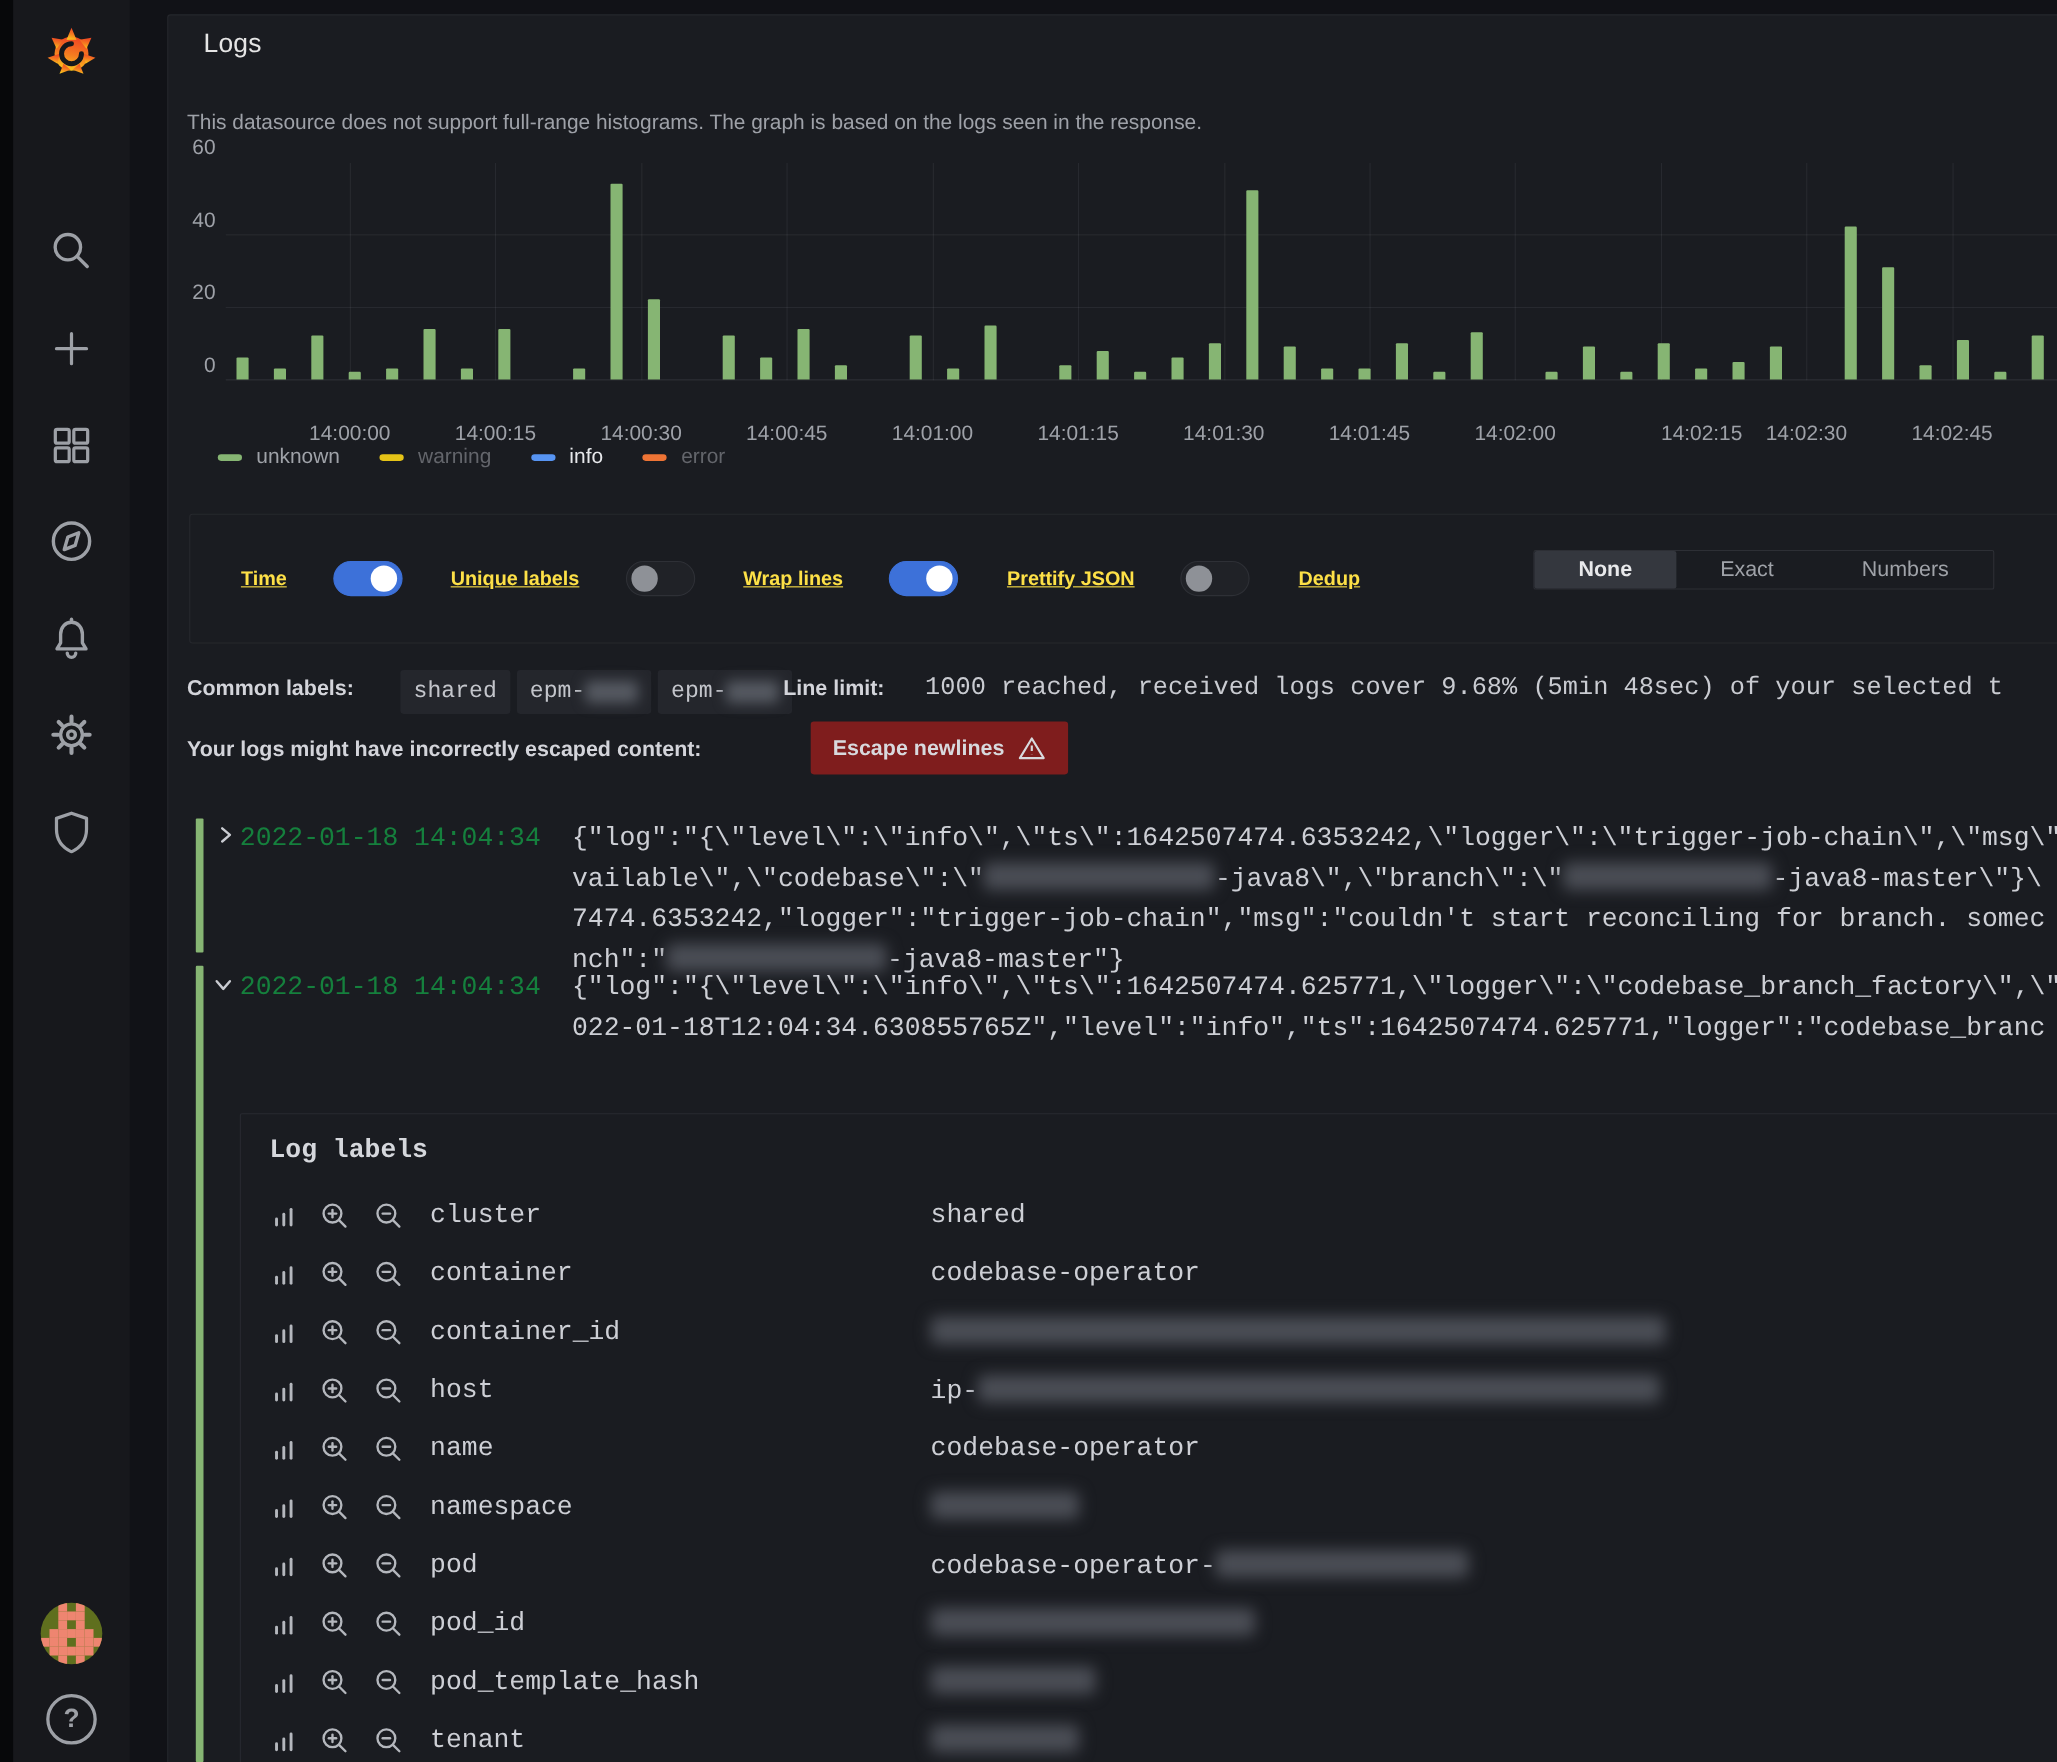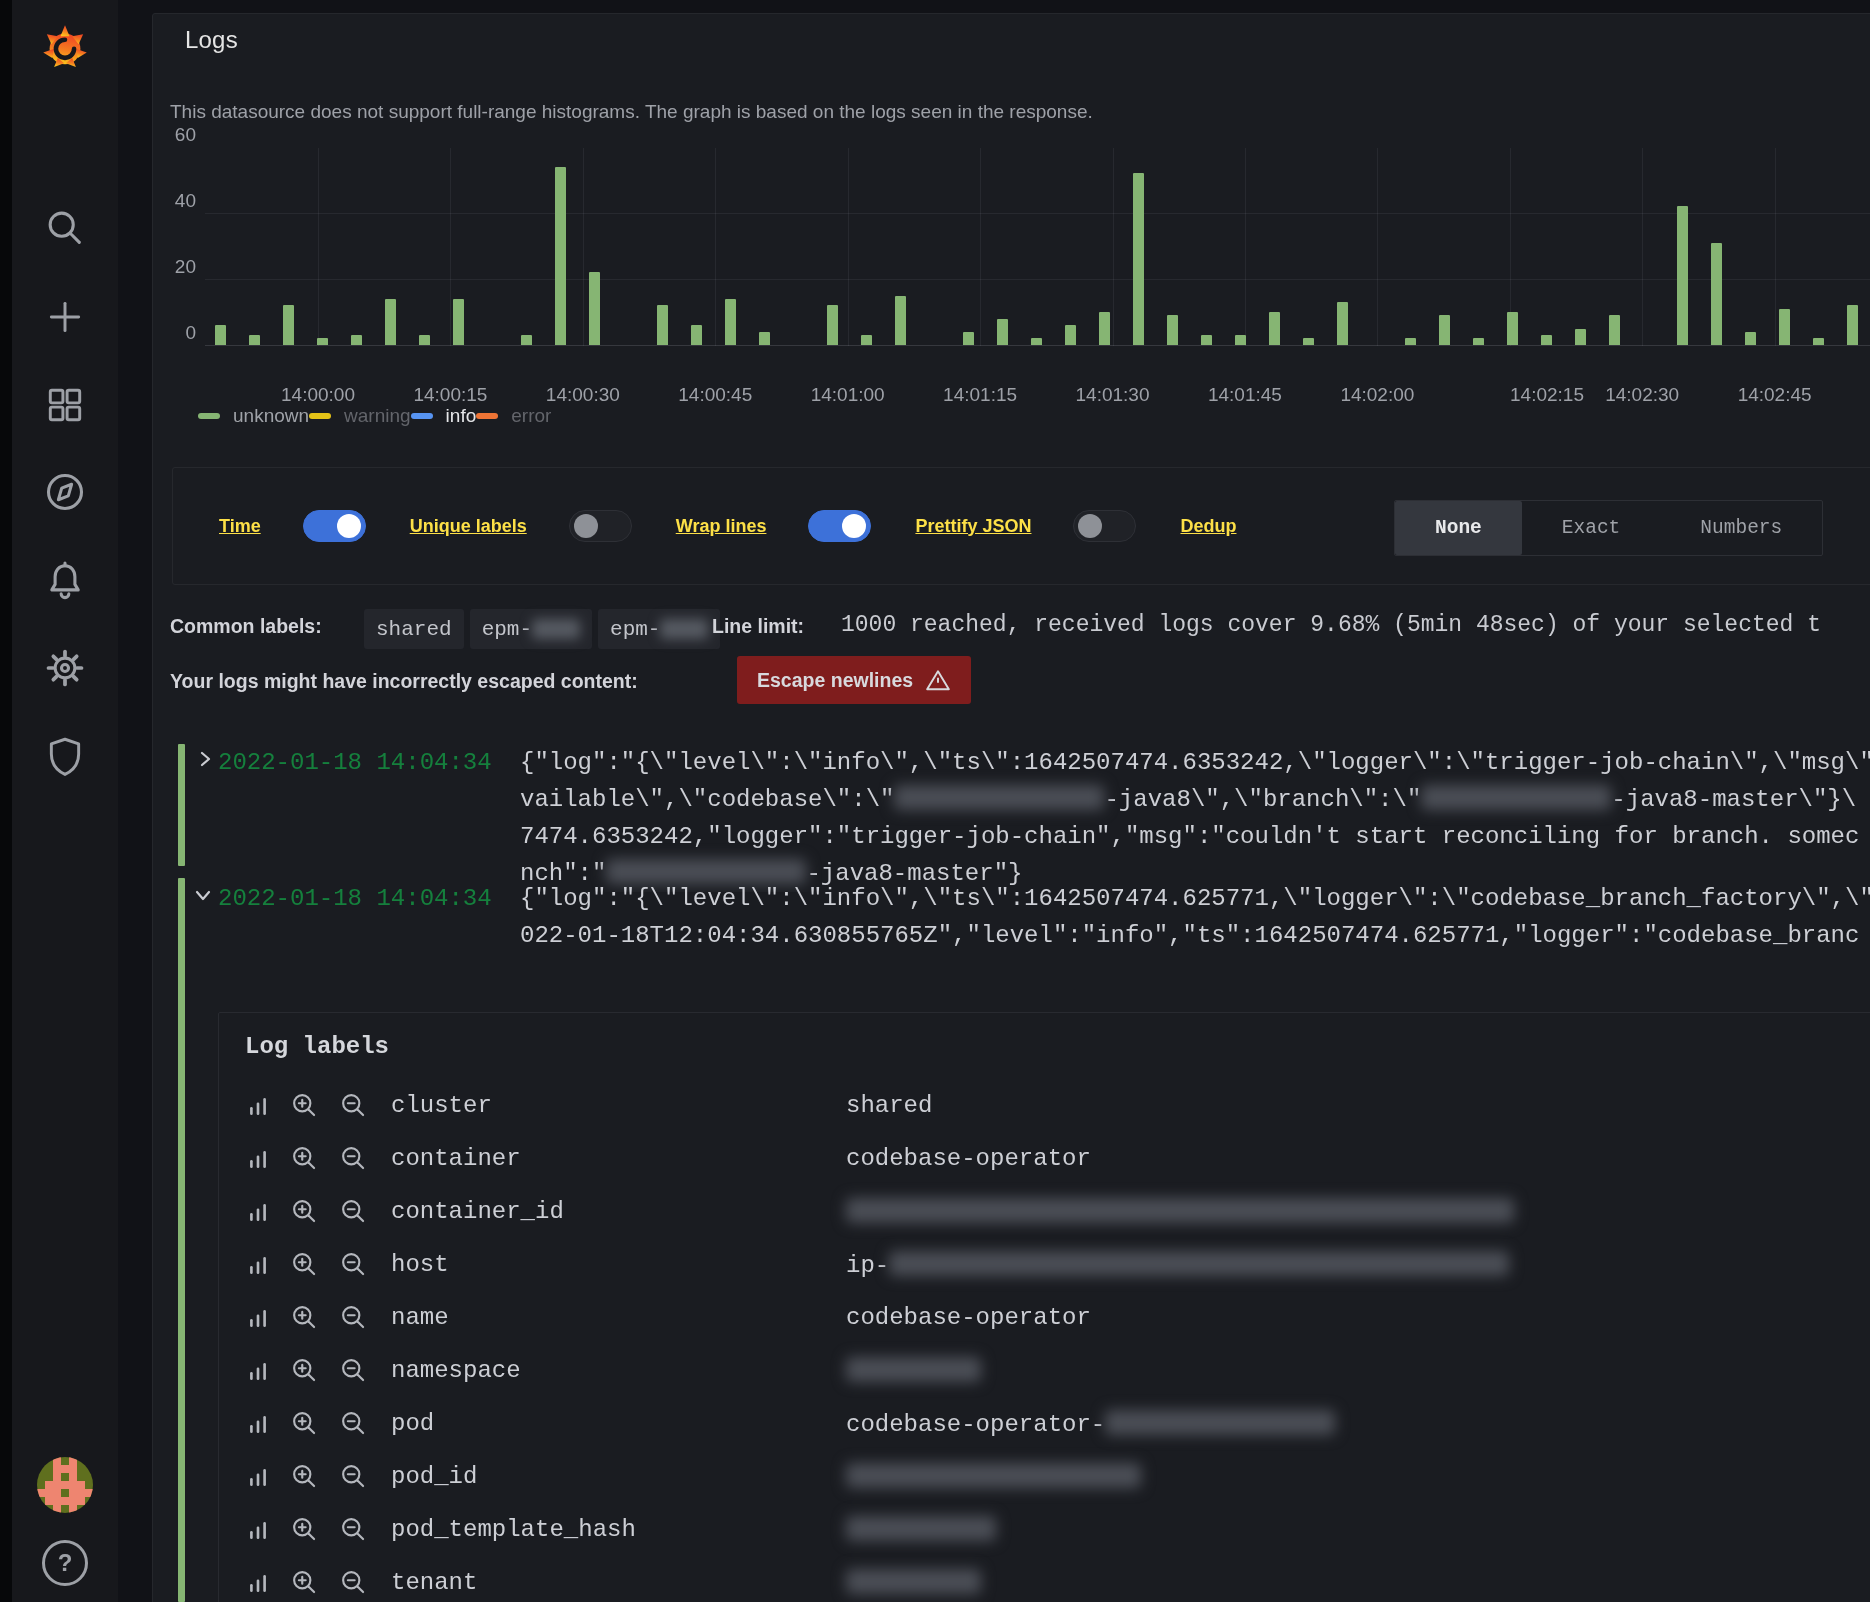--- a/index.html
+++ b/index.html
@@ -24,35 +24,35 @@
   #ylabels { left:128px; top:136px; width:68px; height:220px; }
   .ytick { position:absolute; right:0; width:68px; text-align:right; font-size:19px; color:#9ea1a8; }
   #plot { left:205px; top:148px; width:1665px; height:198px; overflow:hidden; }
   .hgrid { position:absolute; left:0; right:0; height:1px; background:rgba(204,204,220,0.08); }
   .vgrid { position:absolute; top:0; bottom:0; width:1px; background:rgba(204,204,220,0.08); }
   #baseline { position:absolute; left:0; right:0; bottom:0; height:1px; background:rgba(204,204,220,0.16); }
   .bar { position:absolute; width:11px; bottom:1px; border-radius:1px 1px 0 0; }
   #xlabels { left:205px; top:360px; width:1665px; height:30px; }
   .xtick { position:absolute; width:140px; text-align:center; font-size:19px; color:#9ea1a8; white-space:nowrap;margin-top:24px; }
 
-  #legend { left:198px; top:400px; height:32px; display:flex; align-items:center; }
+  #legend { left:198px; top:400px; height:32px; display:flex; align-items:center; gap:36px; }
   .leg-item { display:flex; align-items:center; gap:13px; cursor:pointer; }
   .leg-mark { width:22px; height:6px; border-radius:3px; }
   .leg-label { font-size:19px; color:#9fa2a8; }
   .leg-item.bright .leg-label { color:#e6e7ea; }
   .leg-item.dim .leg-label { color:#63656b; }
 
   
   #toolbar { left:172px; top:467px; right:-6px; height:118px; border:1px solid #26282d; border-radius:3px; display:flex; align-items:center; padding-left:46px; }
   .tlabel { font-size:18px; font-weight:600; color:#fde047; margin-right:42px; white-space:nowrap;text-decoration:underline; }
   .switch { position:relative; width:63px; height:32px; border-radius:16px; margin-right:44px; background:#202227; border:1px solid #2e3036; cursor:pointer; flex:none; }
   .switch::after { content:""; position:absolute; top:50%; transform:translateY(-50%); left:4px; width:24px; height:24px; border-radius:50%; background:#8e9197; }
   .switch.on { background:#3d71d9; border-color:#3d71d9; }
   .switch.on::after { left:auto; right:4px; background:#ffffff; }
-  #dedup-group { position:absolute; left:1221px; top:32px; height:56px; border:1px solid #2d2f35; border-radius:2px; display:flex; align-items:stretch;font-family:Liberation Mono, monospace; }
+  #dedup-group { position:absolute; left:1221px; top:32px; height:36px; border:1px solid #2d2f35; border-radius:2px; display:flex; align-items:stretch; }
   .seg { display:flex; align-items:center; padding:0 40px; font-size:19.5px; color:#9fa2a8; cursor:pointer; border-radius:2px; }
   .seg.sel { background:#34373e; color:#e8e9eb; font-weight:600; }
 
   
   .meta-label { font-size:19.5px; font-weight:600; color:#d3d4da; }
   #badges { left:364px; top:609px; display:flex; gap:6px; }
   .badge { height:40px; display:flex; align-items:center; padding:0 12px; background:#24262c; border-radius:3px; font-family:"Liberation Mono", monospace; font-size:21px; color:#c3c5cb; }
   #line-limit-text { left:841px; top:612px; font-family:"Liberation Mono", monospace; font-size:23px; color:#c9cbd1; white-space:nowrap; }
   #escape-btn { left:737px; top:656px; height:48px; display:flex; align-items:center; gap:12px; padding:0 20px; background:#7f1d1d; border-radius:3px; border:none; font-size:19.5px; font-weight:600; color:#d8d9dd; cursor:pointer; font-family:"Liberation Sans", sans-serif; }
 

